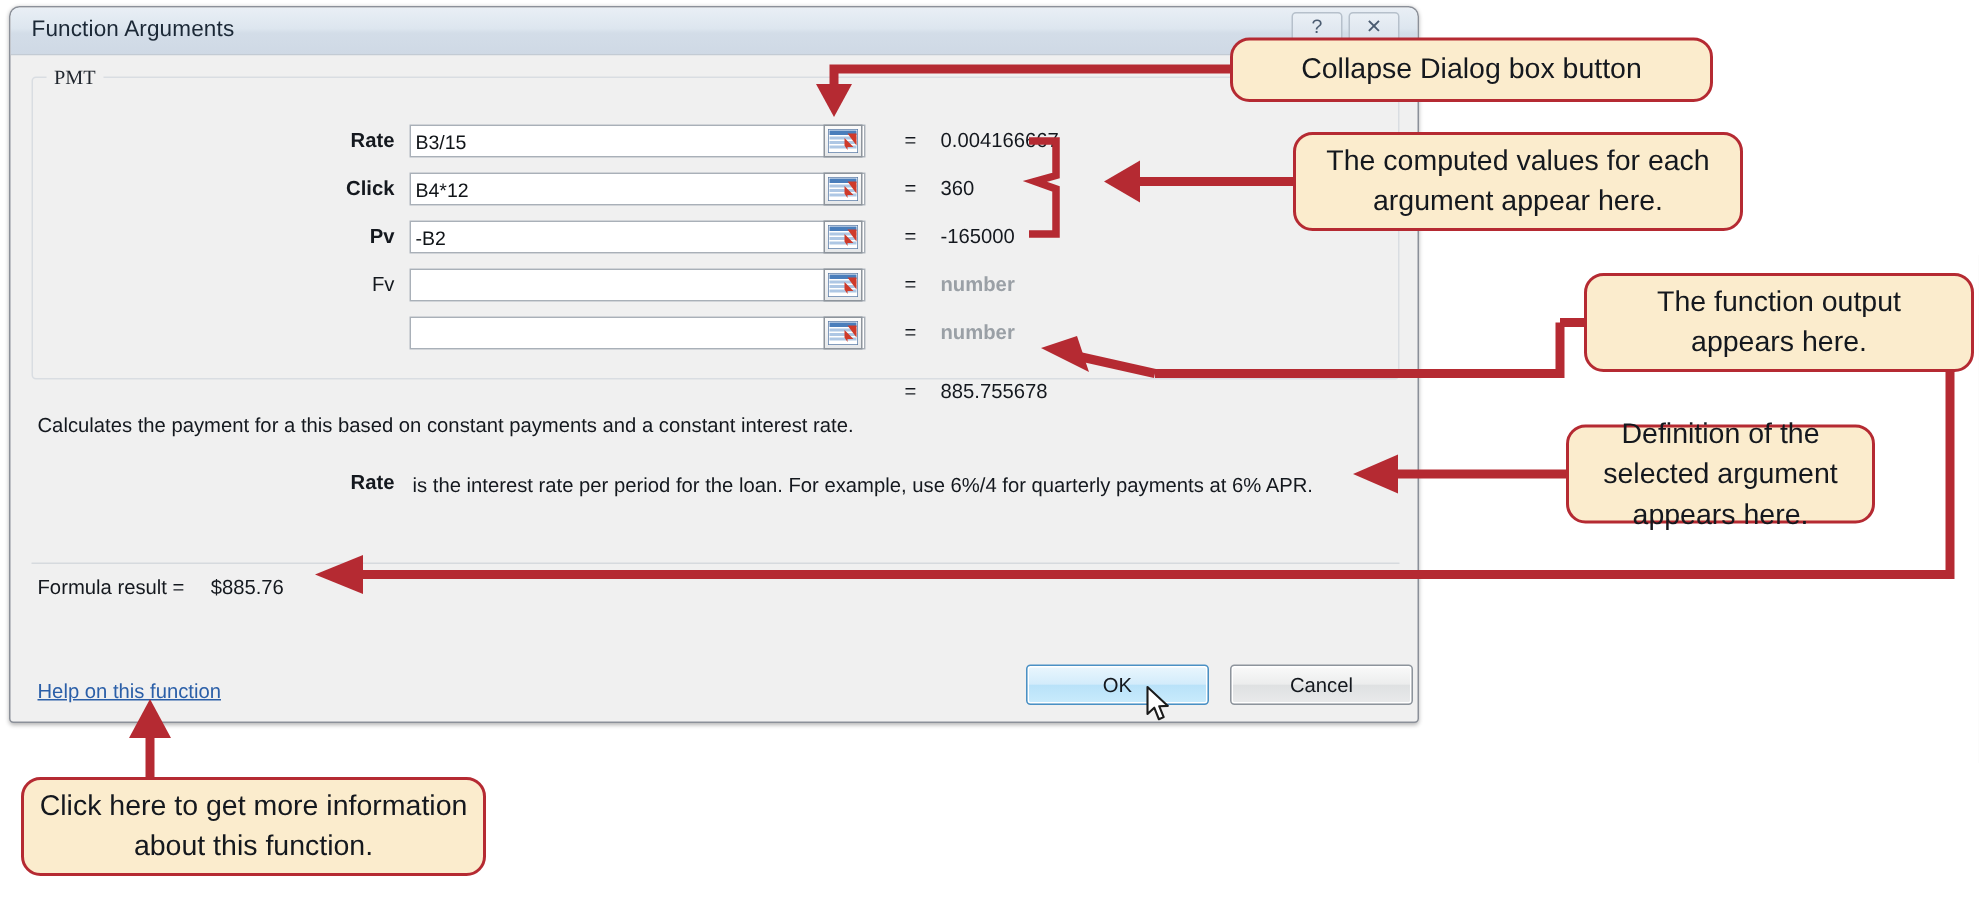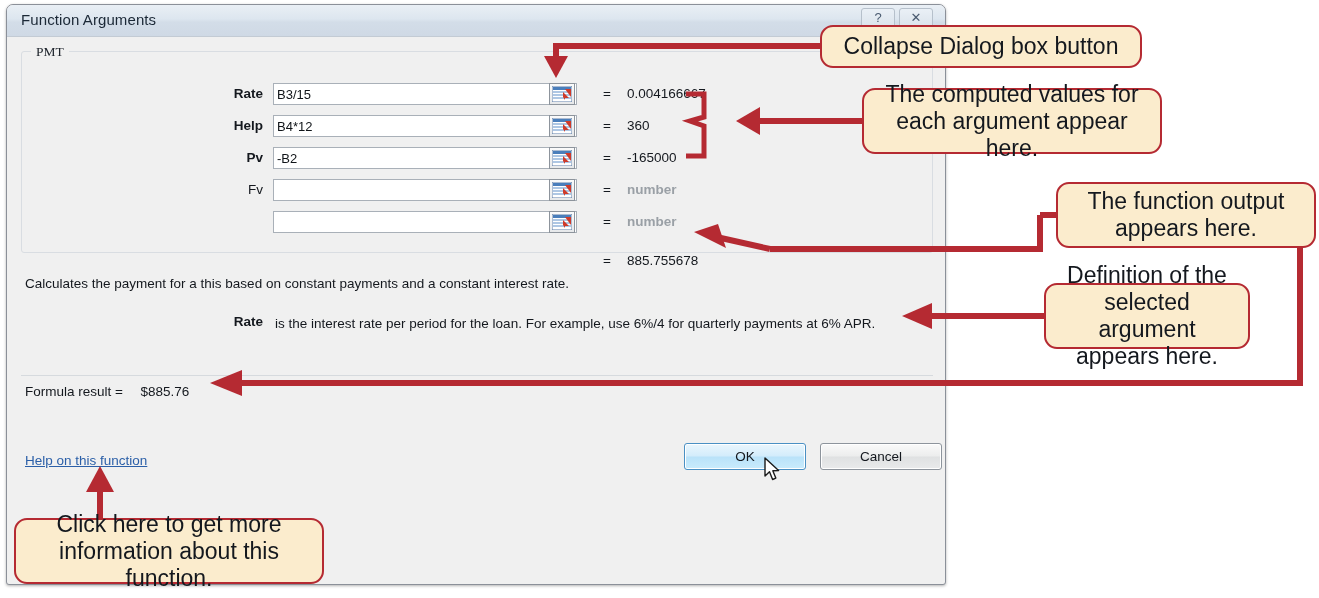--- a/index.html
+++ b/index.html
@@ -15,21 +15,21 @@
     font-family: "Liberation Sans", sans-serif;
     -webkit-font-smoothing: antialiased;
   }
 
   
   #dialog {
     position: absolute;
     left: 6px;
     top: 4px;
     width: 940px;
-    height: 581px;
+    height: 478px;
     background: #f0f0f0;
     border: 1px solid #8b9099;
     border-radius: 7px 7px 3px 3px;
     box-shadow: 0 1px 3px rgba(0,0,0,0.30);
     box-sizing: border-box;
   }
   #titlebar {
     position: absolute;
     left: 0; top: 0; right: 0;
     height: 32px;
@@ -237,21 +237,21 @@
   }
 
   
   .callout {
     position: absolute;
     background: #fbeccd;
     border: 2.5px solid #b52a32;
     border-radius: 13px;
     color: #14181e;
     text-align: center;
-    font-size: 23px;
+    font-size: 19px;
     line-height: 27px;
     box-sizing: border-box;
     display: flex;
     align-items: center;
     justify-content: center;
     padding: 0 10px;
   }
   #co-collapse   { left: 820px;  top: 25px;  width: 322px; height: 43px; }
   #co-computed   { left: 862px;  top: 88px;  width: 300px; height: 66px; }
   #co-output     { left: 1056px; top: 182px; width: 260px; height: 66px; }
@@ -291,21 +291,21 @@
         <rect x="1" y="11" width="18" height="2" fill="#aec7e4"></rect>
         <path d="M13 3 L19 3 L19 11 Z" fill="#cf3a2a"></path>
         <path d="M11 6 L17 12 L13 12 L13 14 L11 11 Z" fill="#cf3a2a"></path>
       </svg>
     </div>
     <div class="eq">=</div>
     <div class="val">0.004166667</div>
   </div>
 
   <div class="arg-row" style="top:110px">
-    <div class="arg-label req">Help</div>
+    <div class="arg-label req">Click</div>
     <div class="arg-input">B4*12</div>
     <div class="collapse-btn">
       <svg class="sheet-ico" viewBox="0 0 20 16">
         <rect x="0" y="0" width="20" height="16" fill="#ffffff" stroke="#5a7ba6" stroke-width="1"></rect>
         <rect x="1" y="1" width="18" height="3" fill="#4a7ebb"></rect>
         <rect x="1" y="5" width="18" height="2" fill="#aec7e4"></rect>
         <rect x="1" y="8" width="18" height="2" fill="#aec7e4"></rect>
         <rect x="1" y="11" width="18" height="2" fill="#aec7e4"></rect>
         <path d="M13 3 L19 3 L19 11 Z" fill="#cf3a2a"></path>
         <path d="M11 6 L17 12 L13 12 L13 14 L11 11 Z" fill="#cf3a2a"></path>

